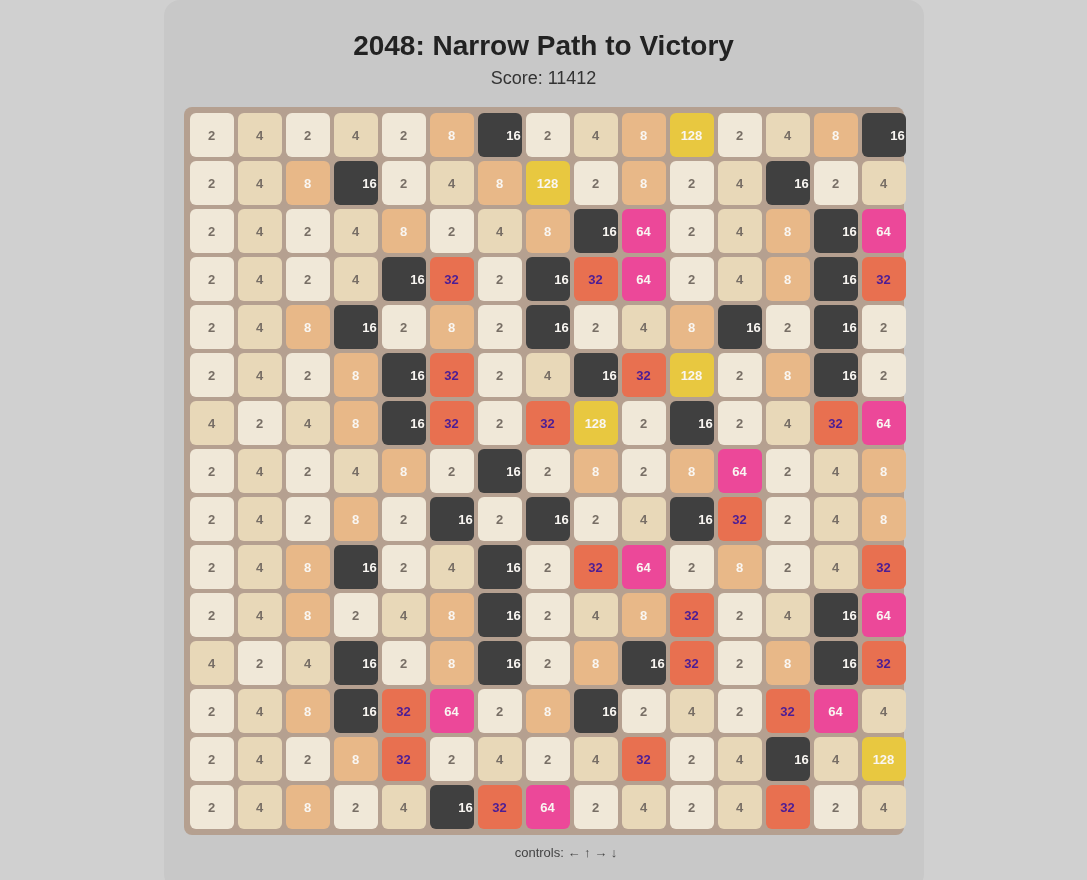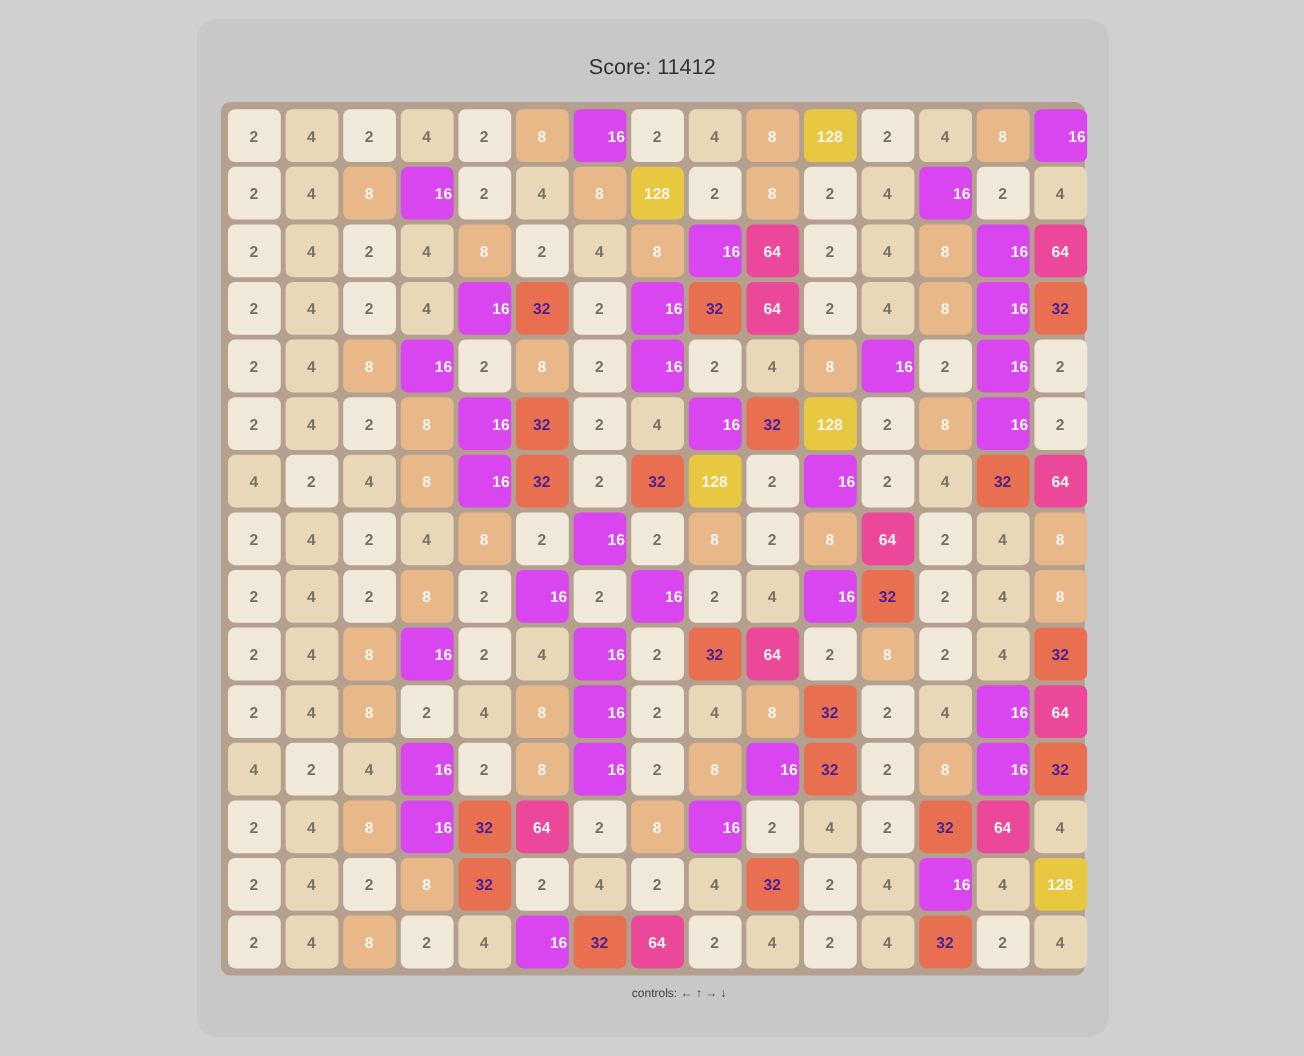--- a/index.html
+++ b/index.html
@@ -46,35 +46,36 @@
       border-radius: 6px;
       display: flex;
       align-items: center;
       justify-content: center;
       font-weight: bold;
       font-size: 13px;
     }
     .v2   { background: #f0e8d8; color: #776e65; }
     .v4   { background: #e8d8b8; color: #776e65; }
     .v8   { background: #e8b888; color: #f9f6f2; }
-    .v16  { background: #d946ef; color: #f9f6f2; padding-left: 28px; }
+    .v16  { background: #404040; color: #f9f6f2; padding-left: 28px; }
     .v32  { background: #e87050; color: #4c1d95; }
     .v64  { background: #ec4899; color: #f9f6f2; }
     .v128 { background: #e8c840; color: #f9f6f2; }
     .controls {
       margin-top: 10px;
-      font-size: 10px;
+      font-size: 13px;
       color: #444;
       margin-left: 45px;
     }
   </style>
 </head>
 <body>
 
 <div class="container">
+  <div class="title">2048: Narrow Path to Victory</div>
   <div class="score">Score: 11412</div>
   <div class="board" id="board">
       <div class="cell v2">2</div>
       <div class="cell v4">4</div>
       <div class="cell v2">2</div>
       <div class="cell v4">4</div>
       <div class="cell v2">2</div>
       <div class="cell v8">8</div>
       <div class="cell v16">16</div>
       <div class="cell v2">2</div>

